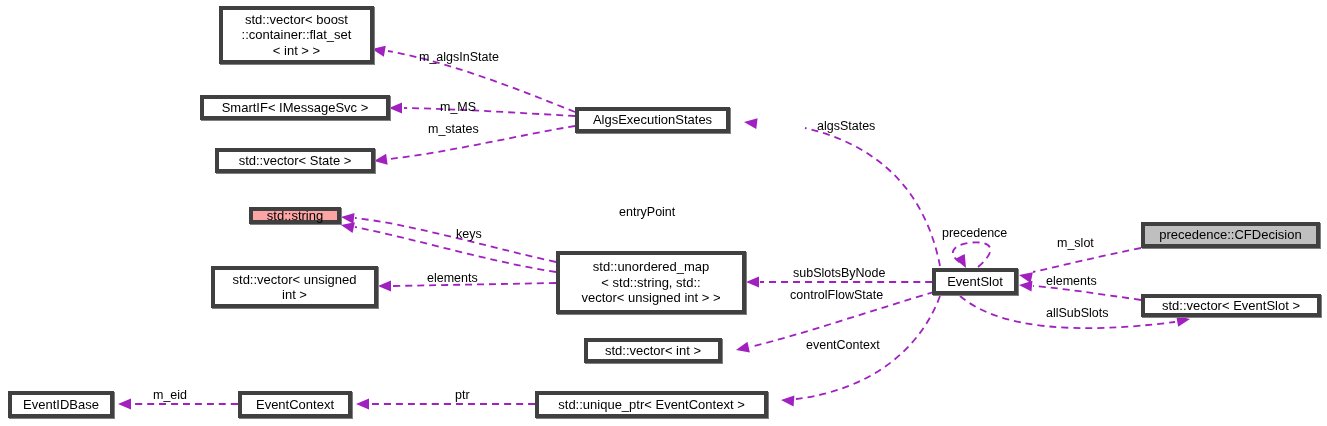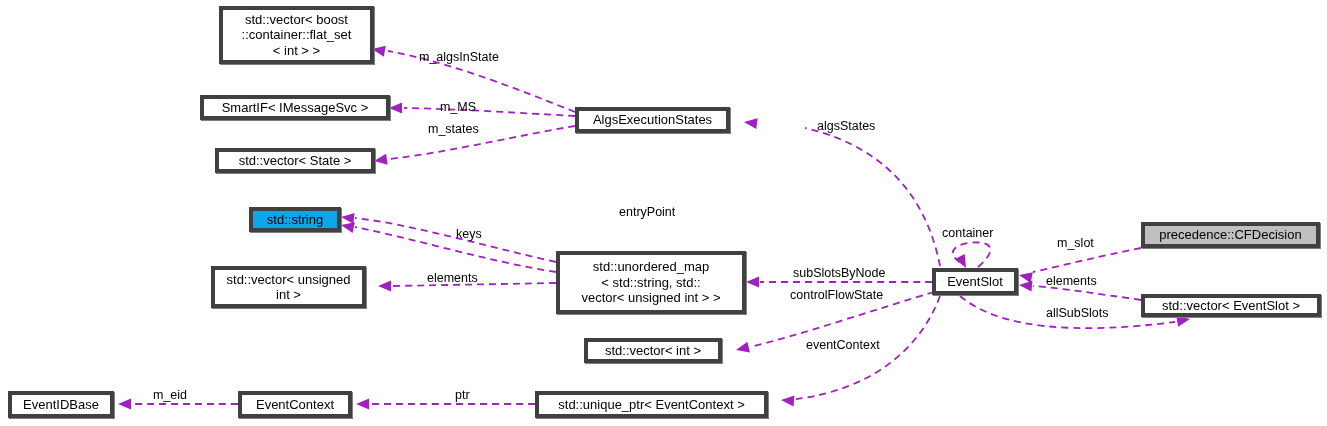--- a/index.html
+++ b/index.html
@@ -121,22 +121,22 @@
         <polygon points="0,0 -13,-5.5 -13,5.5" fill="#a020c0" transform="translate(356,404) rotate(180)"></polygon>
       </g>
     </svg>
   <div id="node-layer">
       <div class="node" style="left: 219px; top: 6px; width: 155px; height: 58px; border-color: rgb(64, 64, 64); background: rgb(255, 255, 255);">std::vector&lt; boost
 ::container::flat_set
 &lt; int &gt; &gt;</div>
       <div class="node" style="left: 200px; top: 95px; width: 190px; height: 25px; border-color: rgb(64, 64, 64); background: rgb(255, 255, 255);">SmartIF&lt; IMessageSvc &gt;</div>
       <div class="node" style="left: 215px; top: 148px; width: 160px; height: 25px; border-color: rgb(64, 64, 64); background: rgb(255, 255, 255);">std::vector&lt; State &gt;</div>
       <div class="node" style="left: 575px; top: 107px; width: 155px; height: 26px; border-color: rgb(64, 64, 64); background: rgb(255, 255, 255);">AlgsExecutionStates</div>
-      <div class="node" style="left: 249px; top: 207px; width: 92px; height: 25px; border-color: rgb(64, 64, 64); background: #0ea5e9;">std::string</div>
-      <div class="node" style="left: 211px; top: 266px; width: 155px; height: 42px; border-color: rgb(64, 64, 64); background: rgb(255, 255, 255);">std::vector&lt; unsigned
+      <div class="node" style="left: 249px; top: 207px; width: 92px; height: 17px; border-color: rgb(64, 64, 64); background: #fca5a5;">std::string</div>
+      <div class="node" style="left: 211px; top: 266px; width: 167px; height: 42px; border-color: rgb(64, 64, 64); background: rgb(255, 255, 255);">std::vector&lt; unsigned
 int &gt;</div>
       <div class="node" style="left: 556px; top: 251px; width: 190px; height: 63px; border-color: rgb(64, 64, 64); background: rgb(255, 255, 255);">std::unordered_map
 &lt; std::string, std::
 vector&lt; unsigned int &gt; &gt;</div>
       <div class="node" style="left: 584px; top: 338px; width: 138px; height: 25px; border-color: rgb(64, 64, 64); background: rgb(255, 255, 255);">std::vector&lt; int &gt;</div>
       <div class="node" style="left: 932px; top: 268px; width: 86px; height: 27px; border-color: rgb(64, 64, 64); background: rgb(255, 255, 255);">EventSlot</div>
       <div class="node highlight" style="left: 1141px; top: 222px; width: 179px; height: 26px; border-color: rgb(64, 64, 64); background: rgb(191, 191, 191);">precedence::CFDecision</div>
       <div class="node" style="left: 1141px; top: 294px; width: 180px; height: 23px; border-color: rgb(64, 64, 64); background: rgb(255, 255, 255);">std::vector&lt; EventSlot &gt;</div>
       <div class="node" style="left: 8px; top: 391px; width: 106px; height: 27px; border-color: rgb(64, 64, 64); background: rgb(255, 255, 255);">EventIDBase</div>
       <div class="node" style="left: 238px; top: 391px; width: 114px; height: 27px; border-color: rgb(64, 64, 64); background: rgb(255, 255, 255);">EventContext</div>
@@ -146,20 +146,20 @@
       <div class="edge-label" style="left: 419px; top: 50px;">m_algsInState</div>
       <div class="edge-label" style="left: 440px; top: 100px;">m_MS</div>
       <div class="edge-label" style="left: 428px; top: 122px;">m_states</div>
       <div class="edge-label" style="left: 817px; top: 119px;">algsStates</div>
       <div class="edge-label" style="left: 619px; top: 205px;">entryPoint</div>
       <div class="edge-label" style="left: 456px; top: 227px;">keys</div>
       <div class="edge-label" style="left: 427px; top: 271px;">elements</div>
       <div class="edge-label" style="left: 793px; top: 266px;">subSlotsByNode</div>
       <div class="edge-label" style="left: 790px; top: 288px;">controlFlowState</div>
       <div class="edge-label" style="left: 806px; top: 338px;">eventContext</div>
-      <div class="edge-label" style="left: 942px; top: 226px;">container</div>
+      <div class="edge-label" style="left: 942px; top: 226px;">precedence</div>
       <div class="edge-label" style="left: 1057px; top: 236px;">m_slot</div>
       <div class="edge-label" style="left: 1046px; top: 274px;">elements</div>
       <div class="edge-label" style="left: 1046px; top: 306px;">allSubSlots</div>
       <div class="edge-label" style="left: 153px; top: 388px;">m_eid</div>
       <div class="edge-label" style="left: 455px; top: 388px;">ptr</div>
     </div>
 </div>
 
 </body></html>

